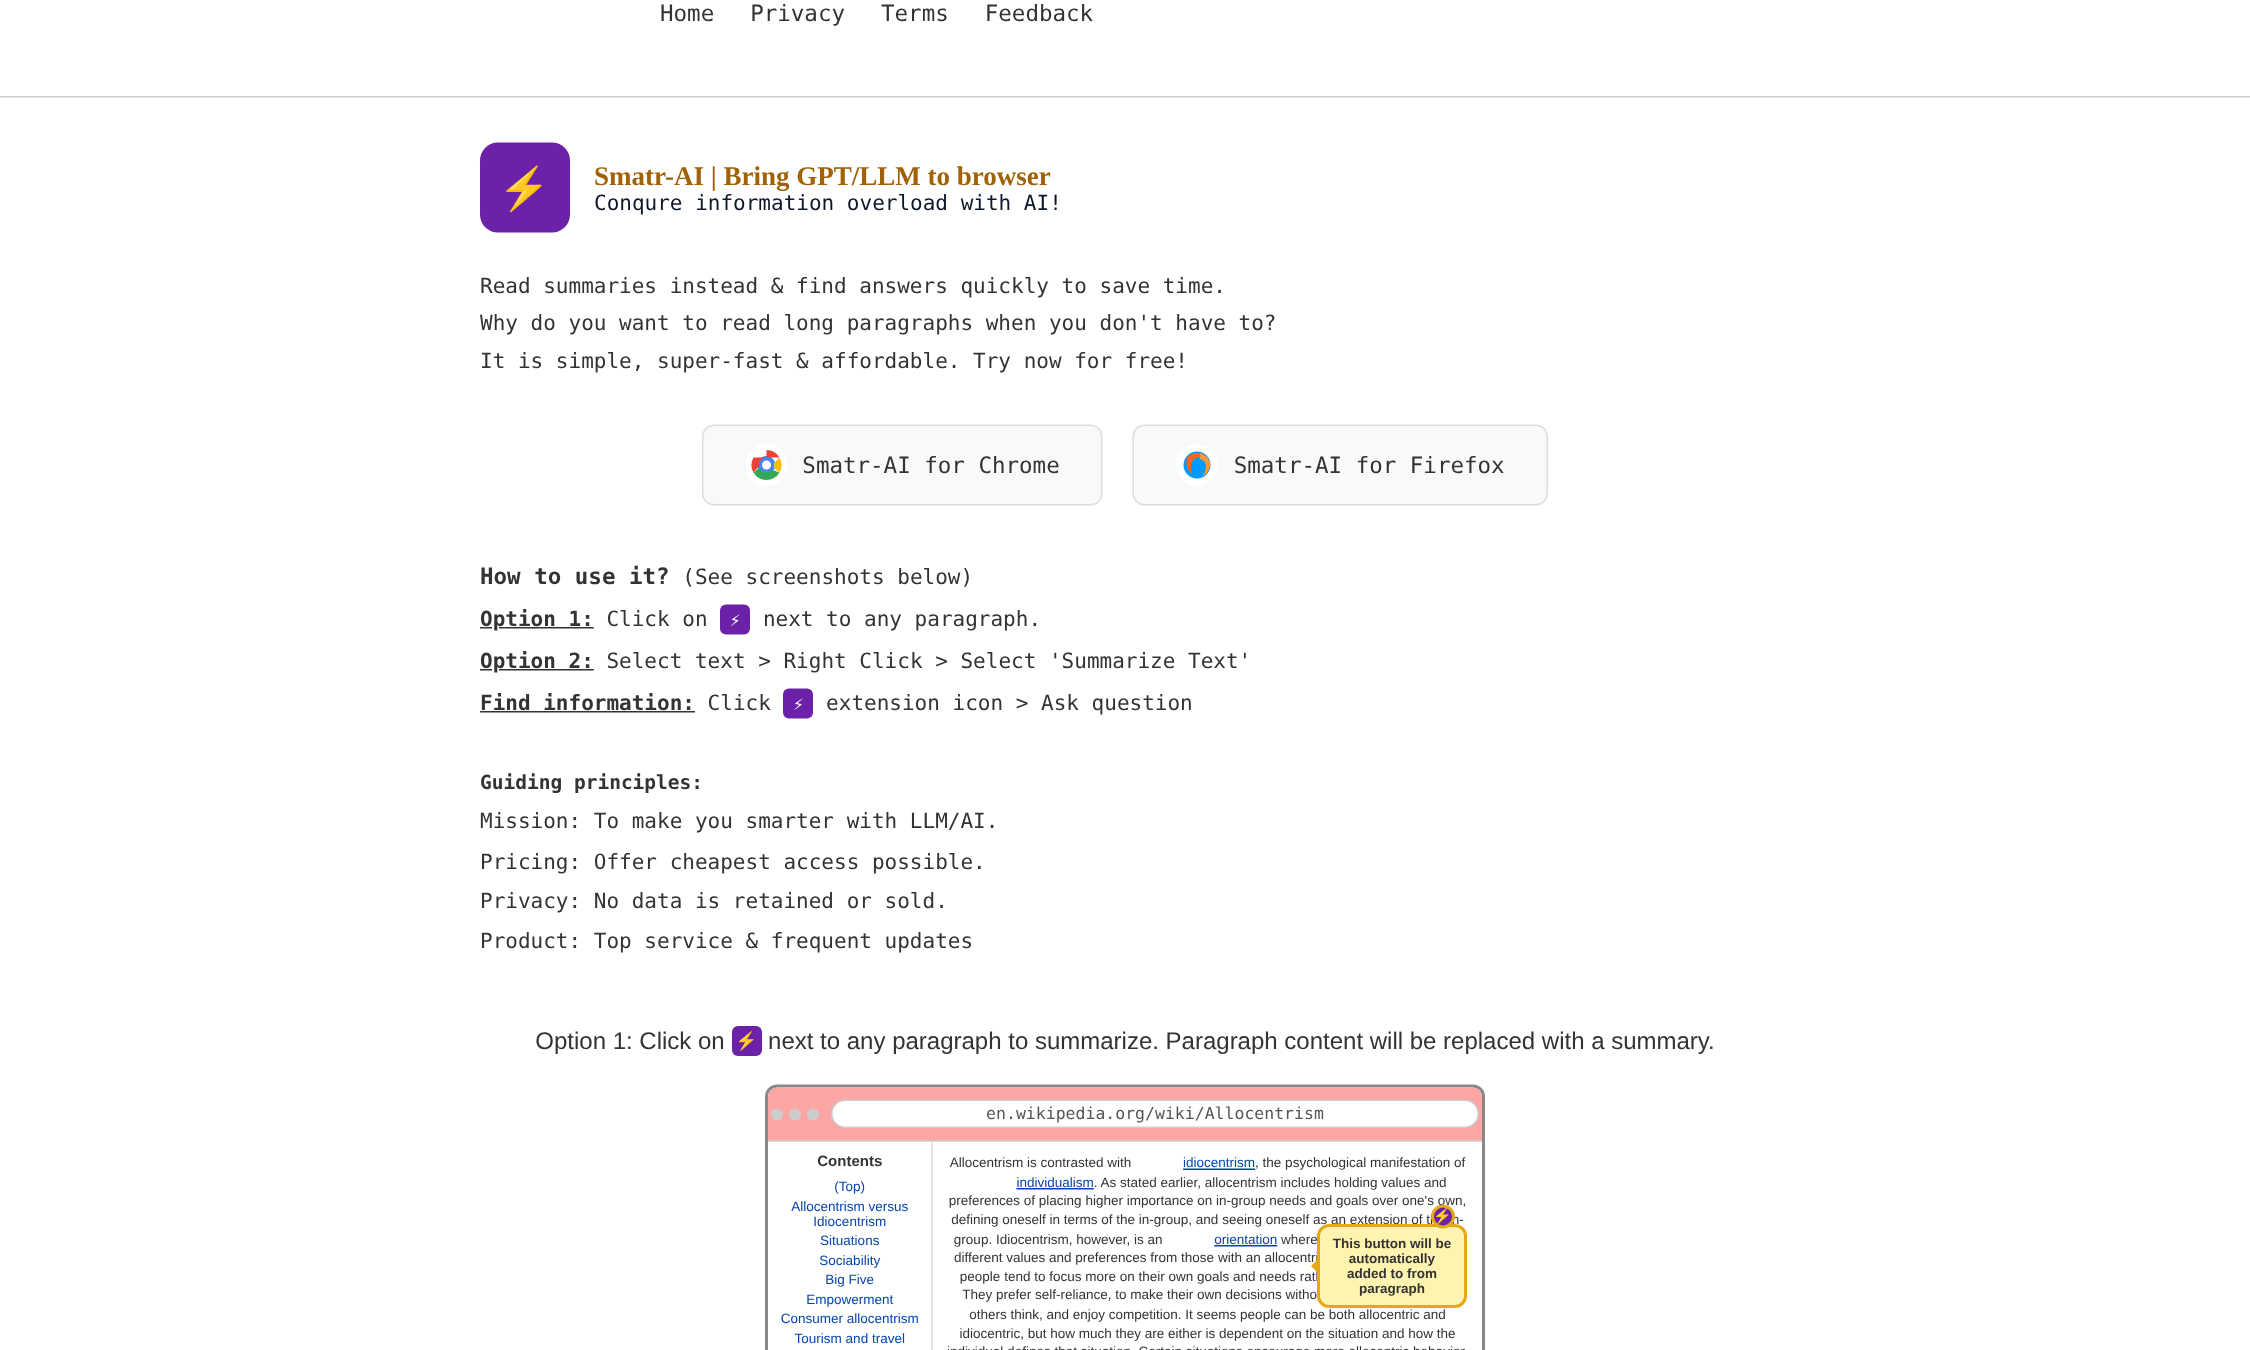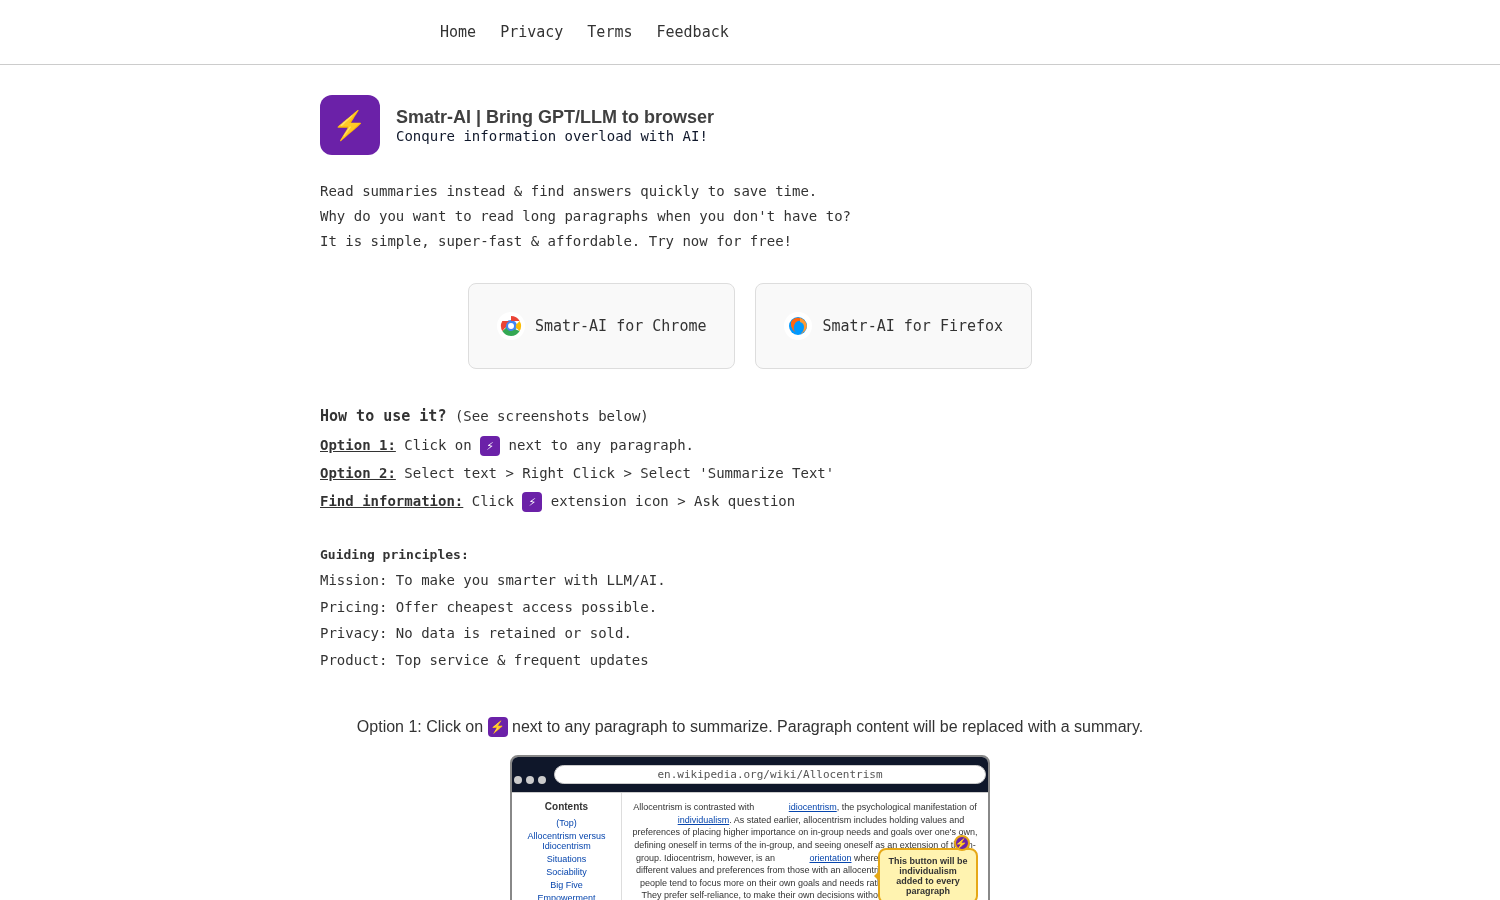--- a/index.html
+++ b/index.html
@@ -12,21 +12,21 @@
       background: #fff;
       color: #333;
       width: 1500px;
       min-height: 900px;
     }
     
     nav {
       border-bottom: 1px solid #ccc;
       padding: 0 440px;
       display: flex;
-      align-items: center;
+      align-items: flex-start;
       gap: 24px;
       height: 65px;
     }
     nav a {
       text-decoration: none;
       color: #333;
       font-size: 15px;
       font-family: monospace;
     }
     
@@ -47,24 +47,24 @@
       height: 60px;
       background: #6b21a8;
       border-radius: 12px;
       display: flex;
       align-items: center;
       justify-content: center;
       font-size: 28px;
       color: #fff;
     }
     .app-title {
-      font-family: Liberation Sans, sans-serif;
+      font-family: Liberation Serif, serif;
       font-size: 18px;
       font-weight: bold;
-      color: #404040;
+      color: #a16207;
     }
     .app-subtitle {
       font-family: monospace;
       font-size: 14px;
       color: #0f172a;
     }
     
     .description {
       font-family: monospace;
       font-size: 14px;
@@ -76,21 +76,21 @@
     .browser-buttons {
       display: flex;
       gap: 20px;
       margin-bottom: 32px;
       justify-content: center;
     }
     .browser-btn {
       display: flex;
       align-items: center;
       gap: 10px;
-      padding: 28px 28px;
+      padding: 12px 28px;
       border: 1px solid #ddd;
       border-radius: 8px;
       background: #f9f9f9;
       cursor: pointer;
       font-size: 15px;
       font-family: monospace;
       text-decoration: none;
       color: #333;
     }
     .chrome-icon {
@@ -154,24 +154,24 @@
     .screenshot-frame {
       border: 2px solid #888;
       border-radius: 8px;
       overflow: hidden;
       background: #fff;
       margin: 0 auto;
       width: 480px;
     }
     
     .browser-chrome {
-      background: #0f172a;
+      background: #fca5a5;
       padding: 8px 2px;
       display: flex;
-      align-items: flex-end;
+      align-items: center;
       gap: 8px;
       border-bottom: 1px solid #ccc;
     }
     .browser-dots {
       display: flex;
       gap: 4px;
     }
     .dot {
       width: 8px;
       height: 8px;
@@ -392,21 +392,21 @@
 
           </ul>
         </div>
 
         <div class="wiki-main">
           <p>
             Allocentrism is contrasted with <span class="wiki-link">idiocentrism</span>, the psychological manifestation of <span class="wiki-link">individualism</span>. As stated earlier, allocentrism includes holding values and preferences of placing higher importance on in-group needs and goals over one's own, defining oneself in terms of the in-group, and seeing oneself as an extension of the in-group. Idiocentrism, however, is an <span class="wiki-link">orientation</span> whereby individuals hold quite different values and preferences from those with an allocentric orientation. Idiocentric people tend to focus more on their own goals and needs rather than in-group ones. They prefer self-reliance, to make their own decisions without worrying about what others think, and enjoy competition. It seems people can be both allocentric and idiocentric, but how much they are either is dependent on the situation and how the individual defines that situation. Certain situations encourage more allocentric behavior. These are found more in some cultures than others. These situations include when people are rewarded by the social context for being group oriented, when cultural norms encourage , which leads to success, after goals are easier achieved through group action, and when there are not many options for acting independently.
           </p>
 
           <div class="annotation-bubble">
-            <div>This button will be individualism added to every paragraph</div>
+            <div>This button will be automatically added to from paragraph</div>
           </div>
 
           <div style="position: absolute; top: 42px; right: 18px;">
             <div class="purple-btn">⚡</div>
           </div>
         </div>
       </div>
     </div>
   </div>
 

